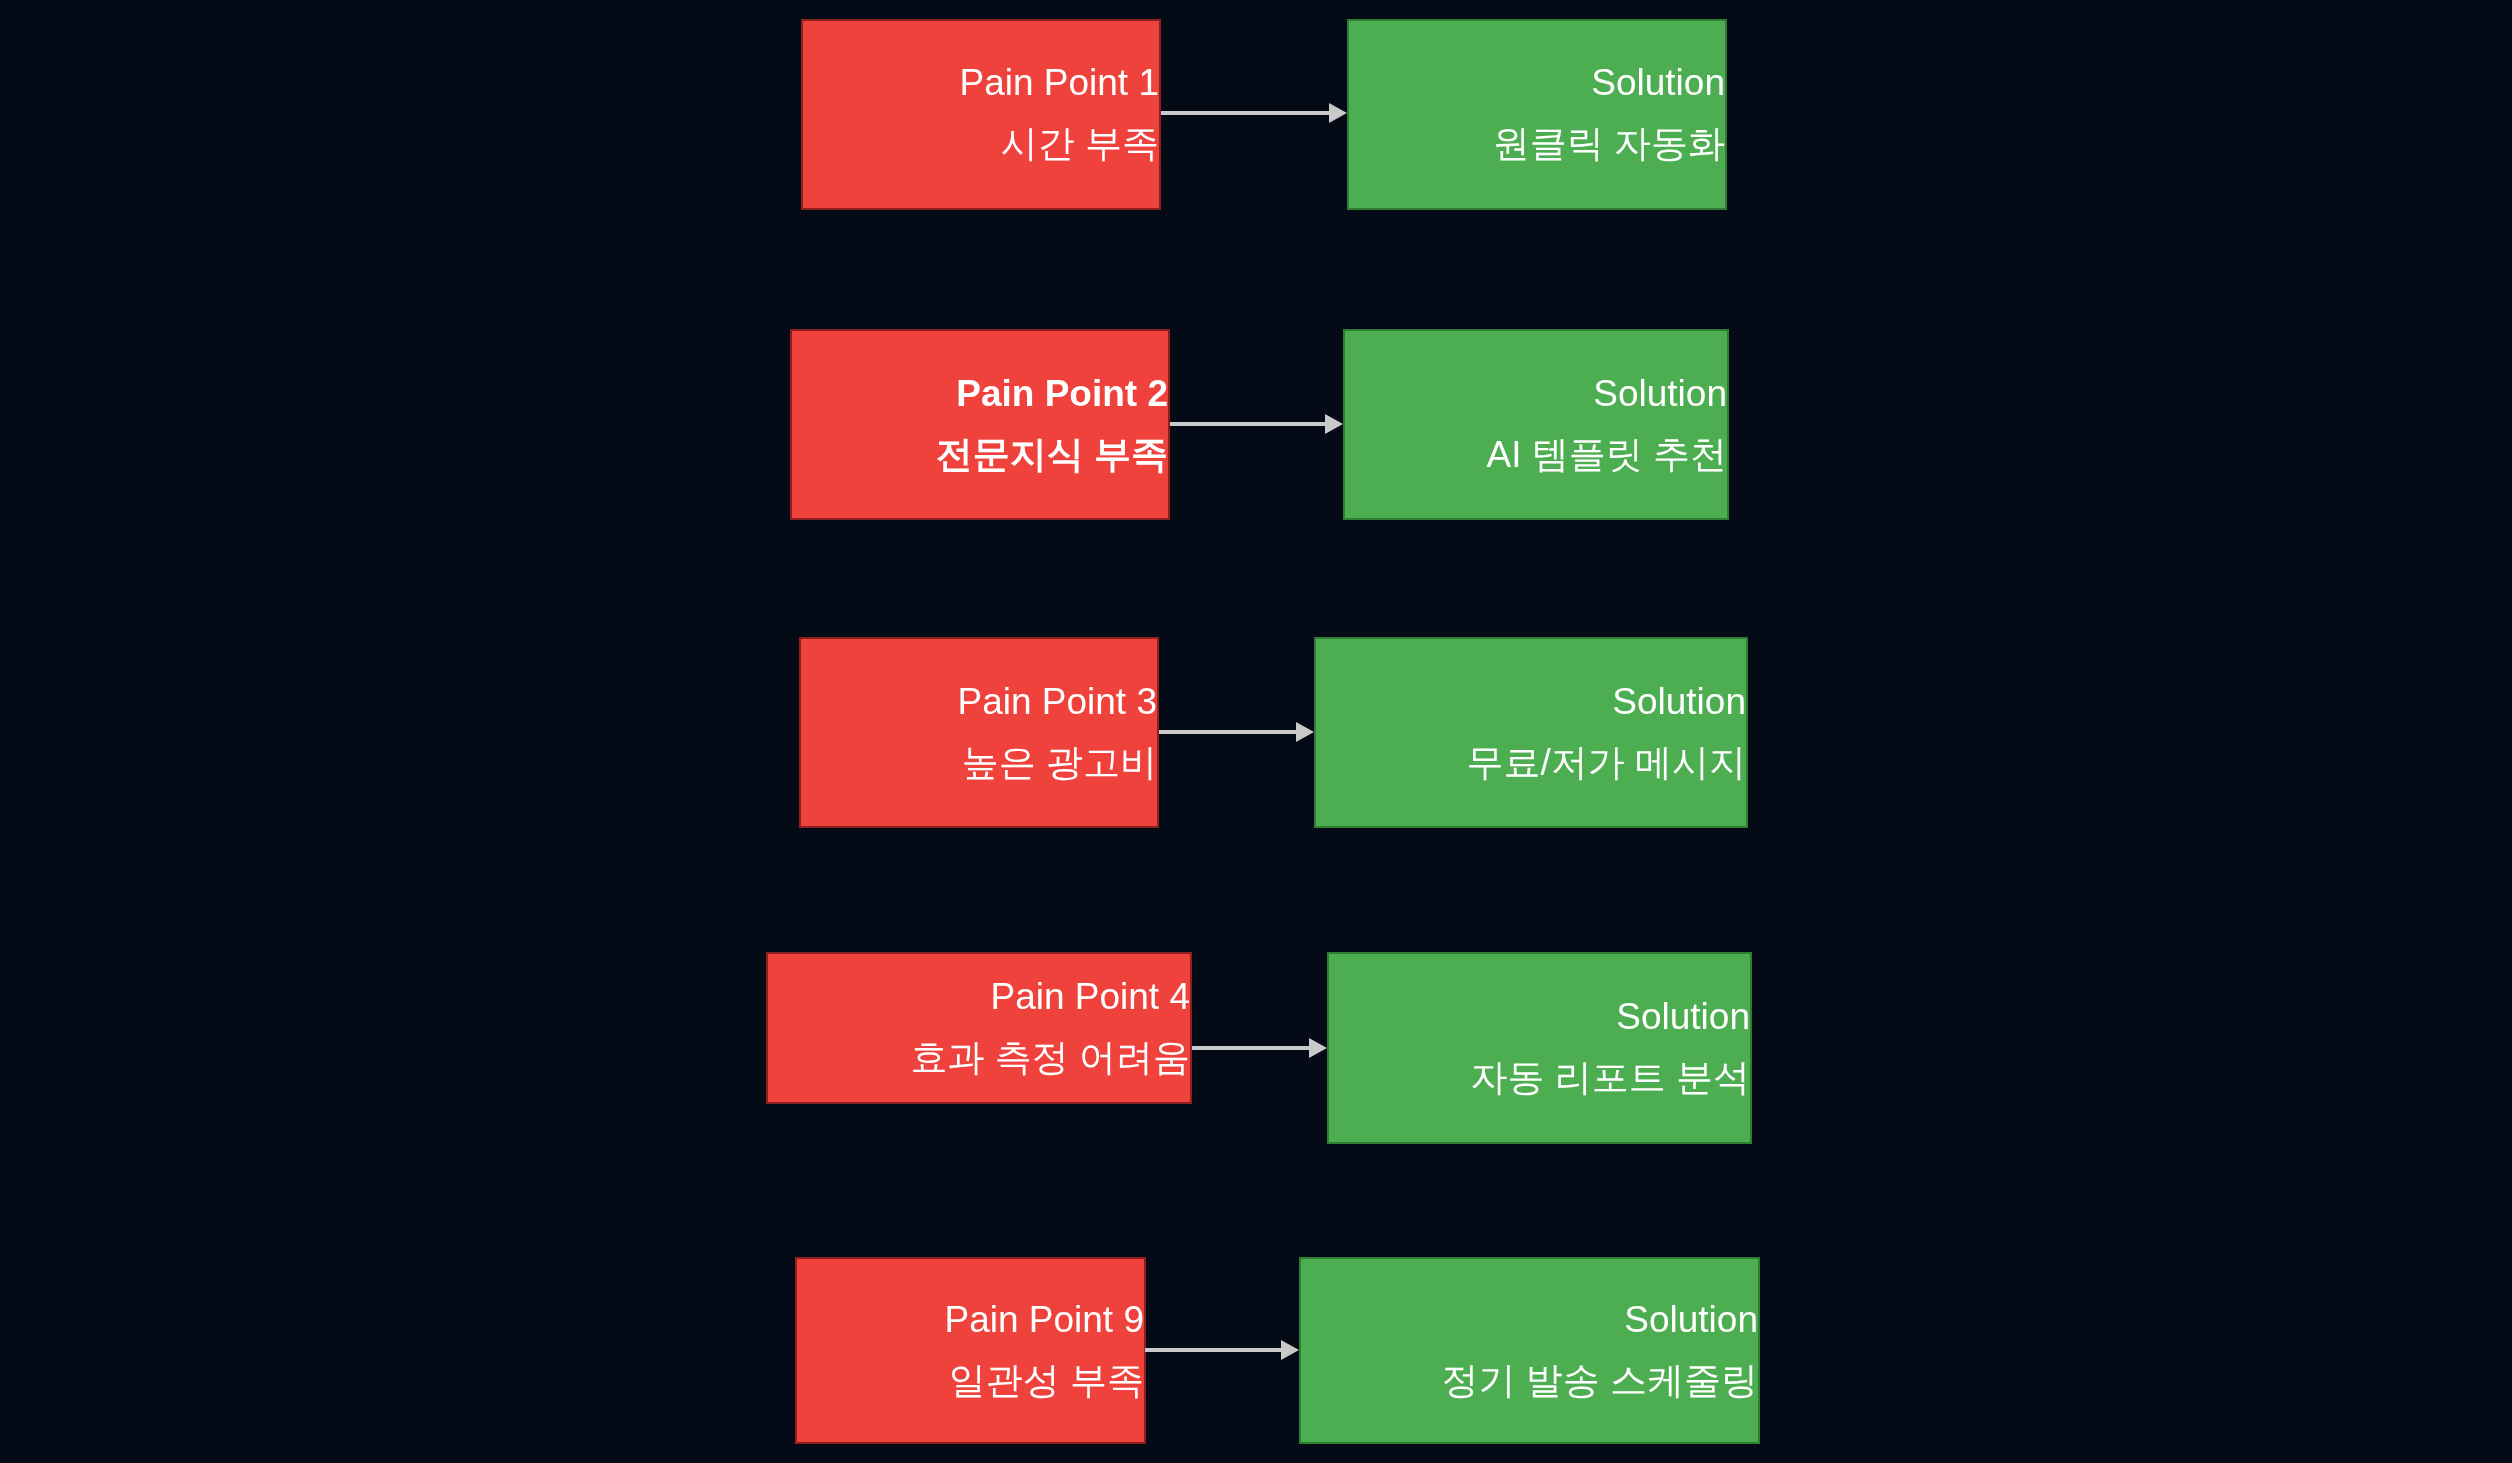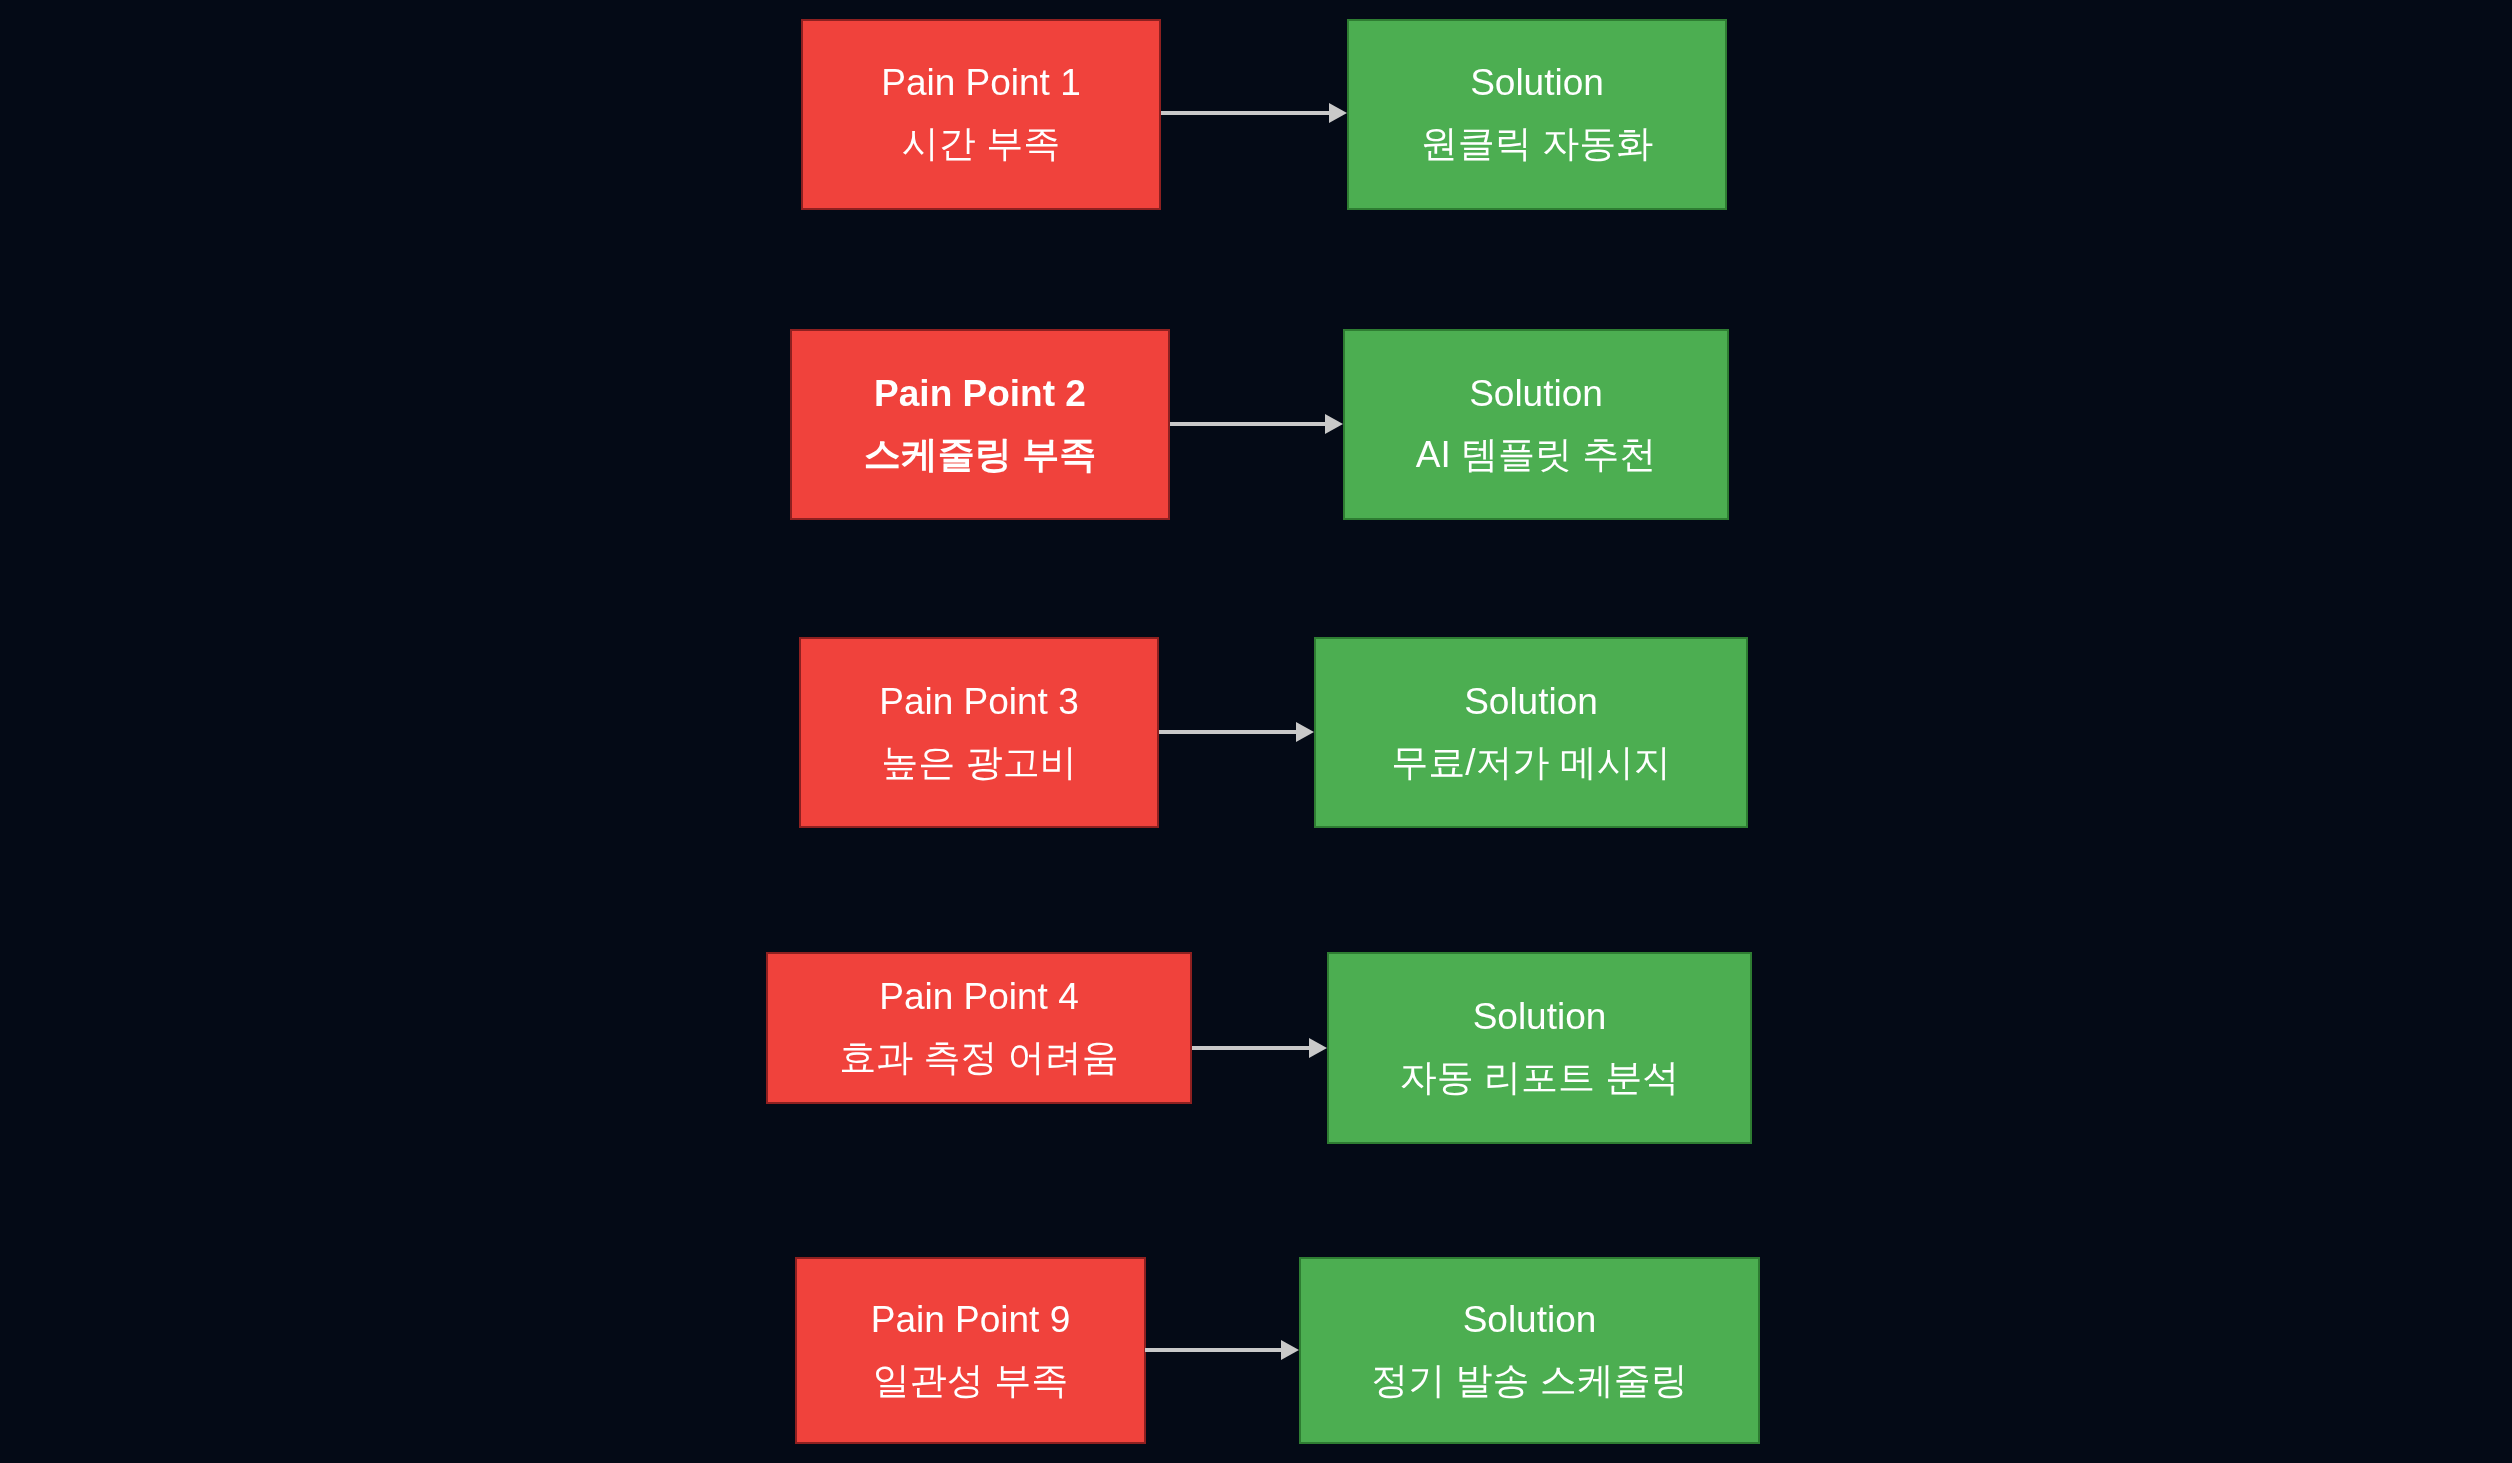--- a/index.html
+++ b/index.html
@@ -14,21 +14,21 @@
     background: var(--bg, #040a16);
     overflow: hidden;
     font-family: "Liberation Sans", "DejaVu Sans", sans-serif;
   }
   .node {
     position: absolute;
     box-sizing: border-box;
     display: flex;
     flex-direction: column;
     justify-content: center;
-    align-items: center;
+    align-items: flex-end;
     gap: 22px;
     text-align: center;
     color: #ffffff;
     font-size: 37px;
     line-height: 1.05;
     white-space: nowrap;
   }
   .pain {
     background: var(--pain-fill, #f0423c);
     border: 2.8px solid var(--pain-border, #8e2020);
@@ -96,21 +96,21 @@
     </div>
     <div class="node sol">
       <div>Solution</div>
       <div>원클릭 자동화</div>
     </div>
   </div>
 
   <div class="row r2">
     <div class="node pain">
       <div>Pain Point 2</div>
-      <div>스케줄링 부족</div>
+      <div>전문지식 부족</div>
     </div>
     <div class="arrow">
       <span class="shaft"></span>
       <span class="head"></span>
     </div>
     <div class="node sol">
       <div>Solution</div>
       <div>AI 템플릿 추천</div>
     </div>
   </div>

